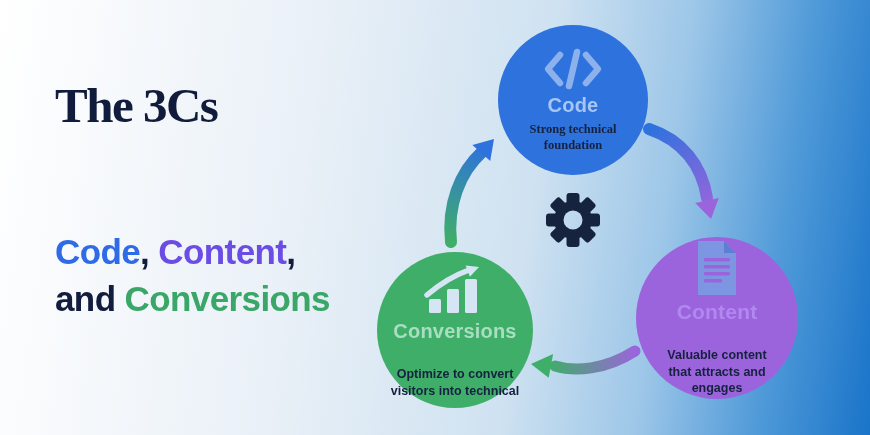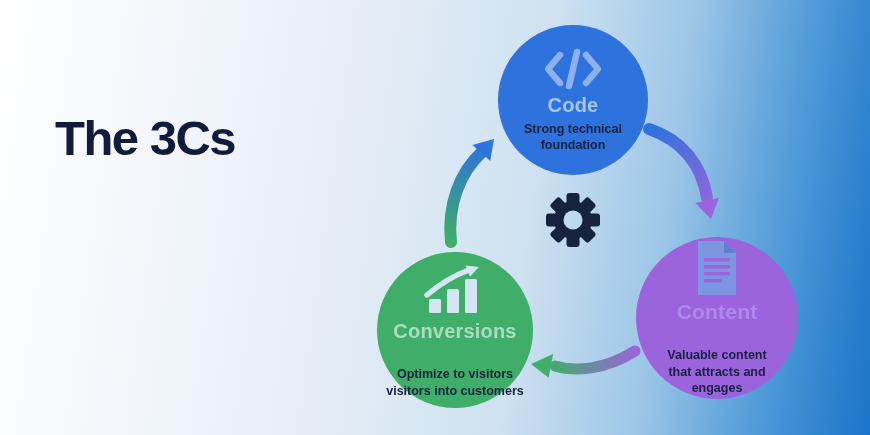--- a/index.html
+++ b/index.html
@@ -2,21 +2,21 @@
 <html><head>
 <meta charset="utf-8">
 <style>
   html,body { margin:0; padding:0; background:#ffffff; }
   .canvas {
     position:relative; width:870px; height:435px; overflow:hidden;
     background:linear-gradient(98deg,#ffffff 0%,#e9f0f7 35%,#cfe2f1 60%,#9cc6e8 75%,#4e99d8 88%,#1a74c9 100%);
     font-family:"Liberation Sans", sans-serif;
   }
   
-  .headline { position:absolute; left:55px; top:108px; }
+  .headline { position:absolute; left:55px; top:75px;font-family:Liberation Serif, serif; }
   .title-line { font-size:49px; font-weight:bold; color:#111c3c; line-height:61px; letter-spacing:-1.5px; }
   .subtitle { position:absolute; left:55px; top:228px; }
   .subtitle-line { font-size:35px; font-weight:bold; line-height:47px; white-space:pre; letter-spacing:-0.6px; }
   .seg-code { color:#2f6be6; }
   .seg-content { color:#6b4ce4; }
   .seg-conversions { color:#3aa768; }
   .seg-plain { color:#121c3c; }
   
   .node {
     position:absolute; border-radius:50%;
@@ -24,39 +24,43 @@
     text-align:center;
   }
   .node-code { left:498px; top:25px; width:150px; height:150px; background:#2e72dd; }
   .node-content { left:636px; top:237px; width:162px; height:162px; background:#9c64dc; }
   .node-conversions { left:377px; top:252px; width:156px; height:156px; background:#3fae69; }
   .node-label { font-weight:bold; font-size:20px; letter-spacing:0.2px; }
   .node-code .node-label { color:#a6c6f3; }
   .node-content .node-label { color:#b187f0; font-size:21px; }
   .node-conversions .node-label { color:#a9dec0; }
   .node-desc { font-size:12.5px; font-weight:bold; color:#15223f; line-height:1.32; margin-top:23px; }
-  .node-code .node-desc { width:120px; margin-top:4px; }
+  .node-code .node-desc { width:120px; margin-top:4px;font-family:Liberation Serif, serif; }
   .node-content .node-desc { width:122px; }
   .node-conversions .node-desc { width:138px; }
   .node-icon { display:block; margin-bottom:3px; }
   
   .gear-wrap { position:absolute; left:545px; top:192px; width:56px; height:56px; }
   .center-label {
     position:absolute; left:493px; top:246px; width:170px; text-align:center;
     font-size:20px; font-weight:bold; color:#111c3c; line-height:26px; letter-spacing:-0.2px;
   }
   .arrows { position:absolute; left:0; top:0; pointer-events:none; }
 </style>
 </head>
 <body>
 
 <div class="canvas">
 
   <div class="headline">
     <div class="title-line">The 3Cs</div>
+  </div>
+  <div class="subtitle">
+    <div class="subtitle-line"><span class="seg-code">Code</span><span class="seg-plain">, </span><span class="seg-content">Content</span><span class="seg-plain">,</span></div>
+    <div class="subtitle-line"><span class="seg-plain">and </span><span class="seg-conversions">Conversions</span></div>
   </div>
 
   <svg class="arrows" width="870" height="435" viewBox="0 0 870 435">
     <defs>
       <linearGradient id="g-conv-code" gradientUnits="userSpaceOnUse" x1="451" y1="242" x2="490" y2="148">
         <stop offset="0" stop-color="#3fae69"></stop>
           <stop offset="1" stop-color="#2e72dd"></stop>
       </linearGradient>
       <linearGradient id="g-code-cont" gradientUnits="userSpaceOnUse" x1="649" y1="129" x2="710" y2="215">
         <stop offset="0" stop-color="#2e72dd"></stop>
@@ -112,21 +116,21 @@
     <svg class="node-icon" width="68" height="56" viewBox="0 0 68 56">
       <g fill="#d6e5f3">
         <rect x="8" y="38" width="12" height="14" rx="1.5"></rect>
         <rect x="26" y="28" width="12" height="24" rx="1.5"></rect>
         <rect x="44" y="18" width="12" height="34" rx="1.5"></rect>
       </g>
       <path d="M6 34 C 20 22, 34 14, 48 9" fill="none" stroke="#d6e5f3" stroke-width="5.5" stroke-linecap="round"></path>
       <path d="M58 6 L48.9 15.8 L44.7 4.6 Z" fill="#d6e5f3"></path>
     </svg>
     <div class="node-label">Conversions</div>
-    <div class="node-desc">Optimize to visitors visitors into customers</div>
+    <div class="node-desc">Optimize to convert visitors into technical</div>
   </div>
 
   <div class="gear-wrap">
     <svg width="56" height="56" viewBox="0 0 56 56">
       <mask id="gearmask">
         <rect width="56" height="56" fill="black"></rect>
         <g fill="white" transform="translate(28,28)">
           <rect x="-6.5" y="-27" width="13" height="54" rx="3"></rect>
           <rect x="-6.5" y="-27" width="13" height="54" rx="3" transform="rotate(45)"></rect>
           <rect x="-6.5" y="-27" width="13" height="54" rx="3" transform="rotate(90)"></rect>

